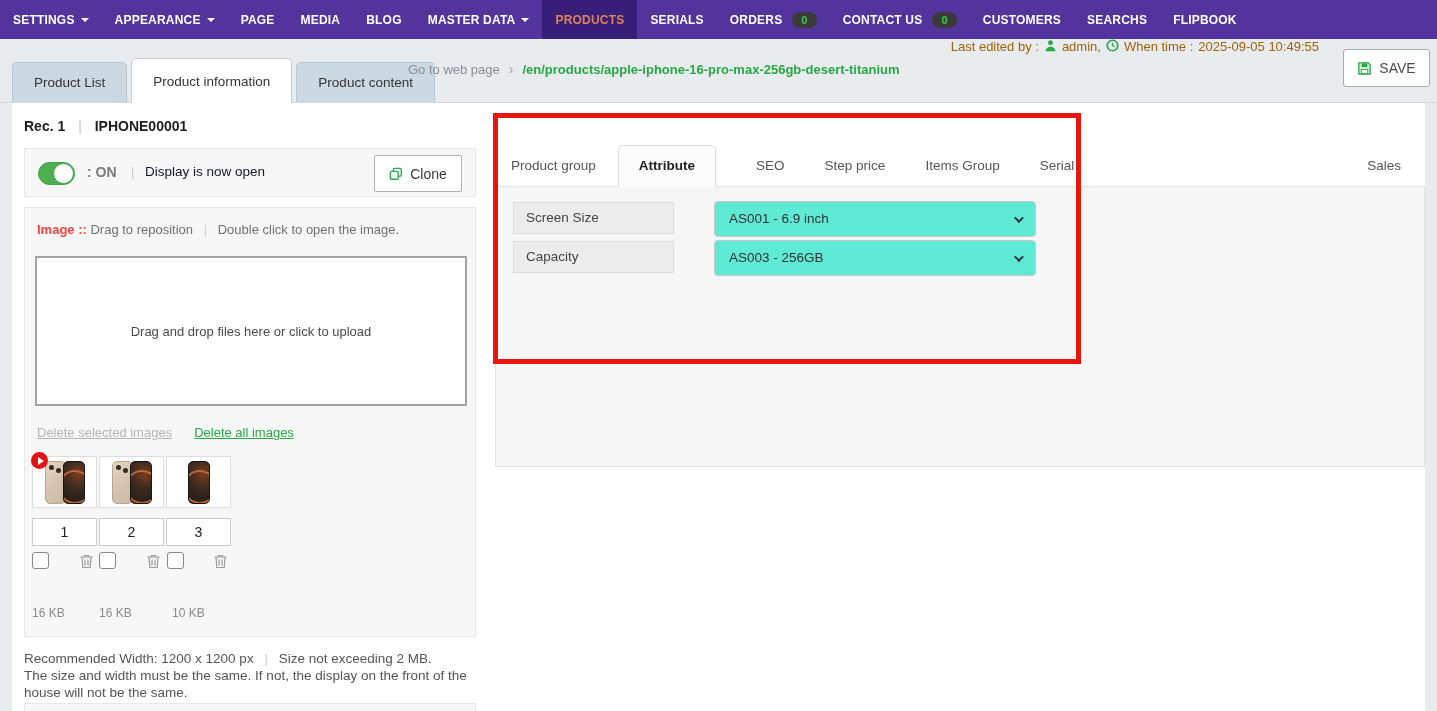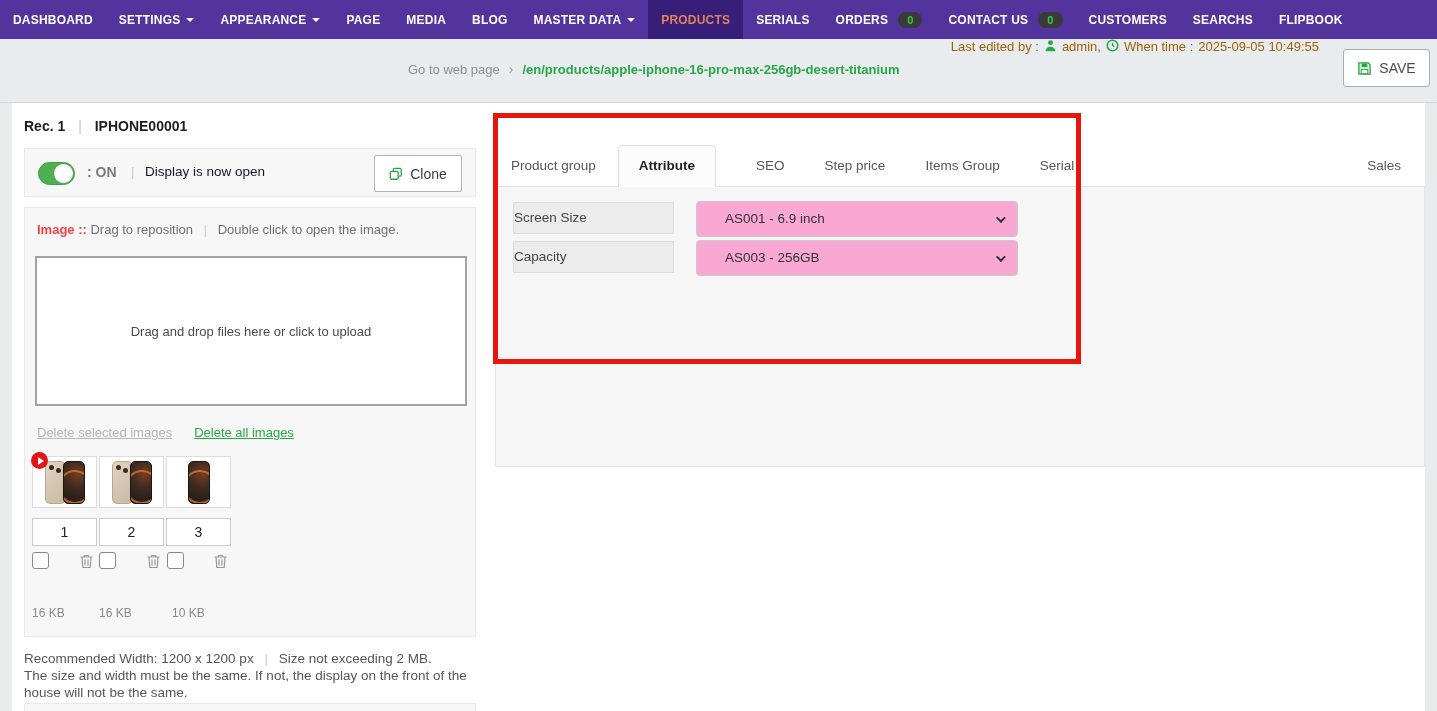--- a/index.html
+++ b/index.html
@@ -179,43 +179,41 @@
   }
   .rp-tab.sales { margin-left:auto; margin-right:24px; }
   .rp-content {
     position:absolute; left:0; top:83px; width:930px; height:281px;
     background:#f6f6f6; border:1px solid #e4e4e4;
   }
   .attr-row { position:absolute; left:0; top:0; width:100%; }
   .attr-label {
     position:absolute; left:17px; width:161px; height:32px; background:#ececec;
     border:1px solid #dcdcdc; color:#444; font-size:13.5px; line-height:30px;
+    padding-left:12px;
   }
   .attr-select {
-    position:absolute; left:200px; width:322px; height:36px; background:#f9a8d4;
+    position:absolute; left:218px; width:322px; height:36px; background:#5eead4;
     border:1px solid #c9c9c9; border-radius:4px; font-size:13.5px; color:#333;
-    line-height:34px; padding-left:28px; cursor:pointer;
+    line-height:34px; padding-left:14px; cursor:pointer;
   }
   .attr-select .chev { position:absolute; right:14px; top:14px; border-color:#333; }
 
   .red-rect {
     position:absolute; left:493px; top:113px; width:588px; height:251px;
     border:5px solid #e8150d; z-index:50; pointer-events:none;
   }
 
   svg { display:block; }
 </style>
 </head>
 <body>
 
 <nav class="navbar">
   <div class="nav-item">
-      <span>DASHBOARD</span>
-    </div>
-  <div class="nav-item">
       <span>SETTINGS</span>
       <span class="caret-down"></span>
     </div>
   <div class="nav-item">
       <span>APPEARANCE</span>
       <span class="caret-down"></span>
     </div>
   <div class="nav-item">
       <span>PAGE</span>
     </div>
@@ -249,20 +247,25 @@
   <div class="nav-item">
       <span>SEARCHS</span>
     </div>
   <div class="nav-item">
       <span>FLIPBOOK</span>
     </div>
 
 </nav>
 
 <div class="header-bar">
+  <div class="page-tabs">
+    <div class="page-tab">Product List</div>
+    <div class="page-tab active">Product information</div>
+    <div class="page-tab">Product content</div>
+  </div>
   <div class="breadcrumb">
     <span class="bc-prefix">Go to web page</span>
     <span class="bc-sep">›</span>
     <a class="bc-link">/en/products/apple-iphone-16-pro-max-256gb-desert-titanium</a>
   </div>
   <div class="header-meta">
     <span>Last edited by :</span>
     <svg class="mini-icon" viewBox="0 0 16 16" fill="#28a745">
         <circle cx="8" cy="4.5" r="3"></circle>
         <path d="M2 15c0-3.3 2.7-5.5 6-5.5s6 2.2 6 5.5z"></path>

